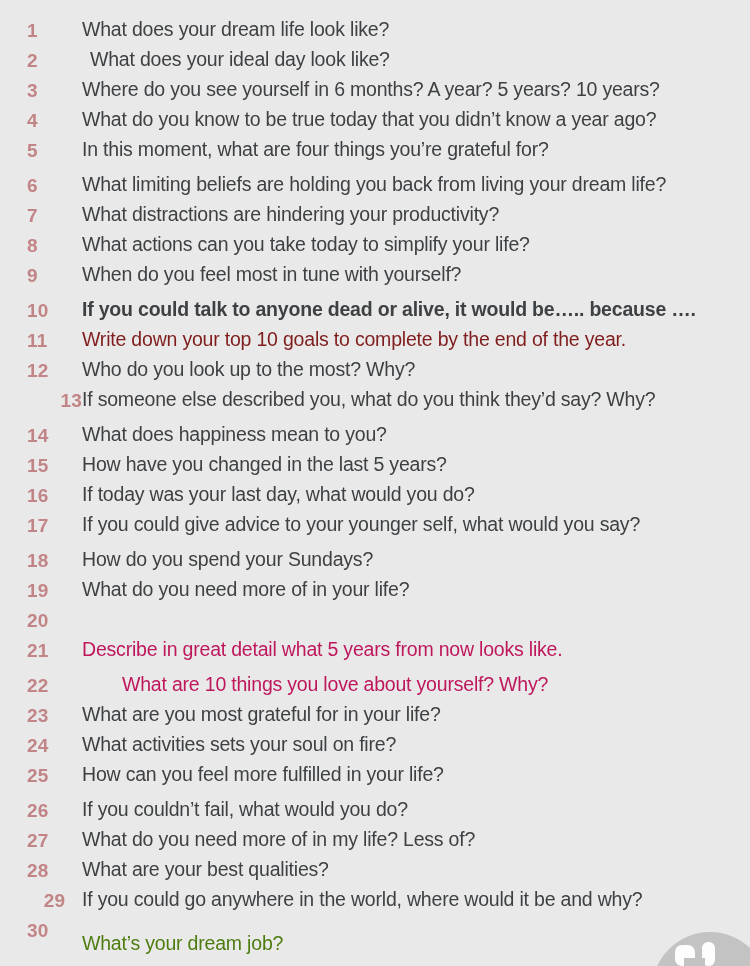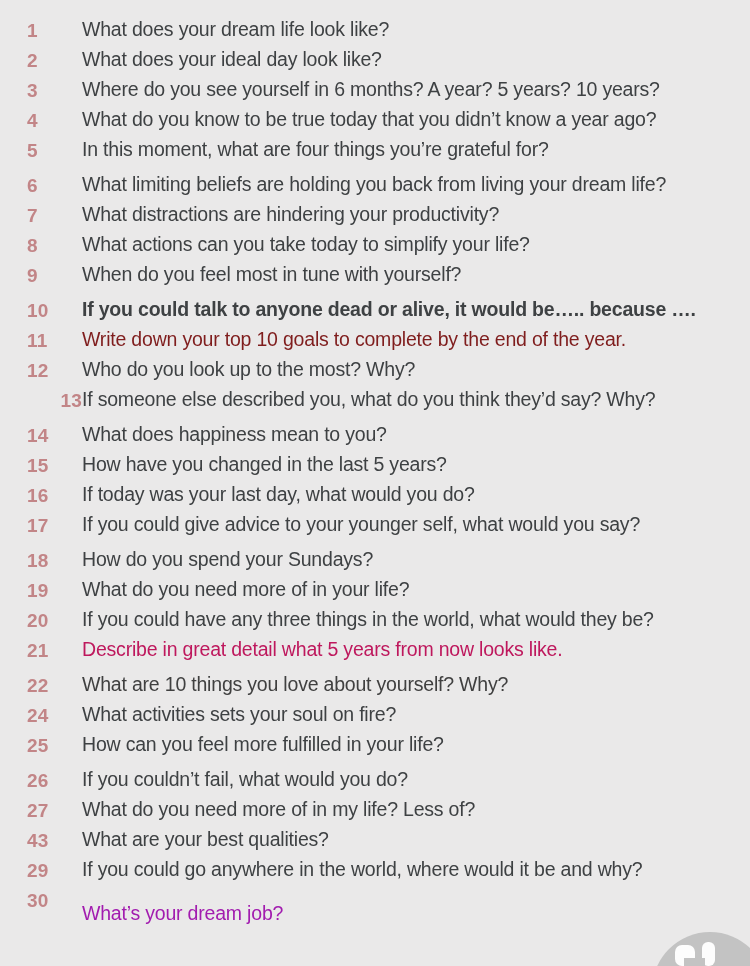--- a/index.html
+++ b/index.html
@@ -51,21 +51,21 @@
 </head>
 <body style="background: rgb(234, 233, 233);">
 
 <div class="prompt-list">
     <div class="row">
     <span class="num" style="color: rgb(194, 133, 135);">1</span>
     <span class="q" style="color: rgb(62, 65, 67);">What does your dream life look like?</span>
   </div>
     <div class="row">
     <span class="num" style="color: rgb(194, 133, 135);">2</span>
-    <span class="q" style="color: rgb(62, 65, 67);">What does your ideal day look like?</span>
+    <span class="q" style="color: rgb(62, 65, 67); margin-left: 8px;">What does your ideal day look like?</span>
   </div>
     <div class="row">
     <span class="num" style="color: rgb(194, 133, 135);">3</span>
     <span class="q" style="color: rgb(62, 65, 67);">Where do you see yourself in 6 months? A year? 5 years? 10 years?</span>
   </div>
     <div class="row">
     <span class="num" style="color: rgb(194, 133, 135);">4</span>
     <span class="q" style="color: rgb(62, 65, 67);">What do you know to be true today that you didn’t know a year ago?</span>
   </div>
     <div class="row">
@@ -123,57 +123,60 @@
     <div class="row group-start">
     <span class="num" style="color: rgb(194, 133, 135);">18</span>
     <span class="q" style="color: rgb(62, 65, 67);">How do you spend your Sundays?</span>
   </div>
     <div class="row">
     <span class="num" style="color: rgb(194, 133, 135);">19</span>
     <span class="q" style="color: rgb(62, 65, 67);">What do you need more of in your life?</span>
   </div>
     <div class="row">
     <span class="num" style="color: rgb(194, 133, 135);">20</span>
-    <span class="q" style="color: rgb(62, 65, 67);">If you could have any three things in the world, what would they be?</span>
   </div>
     <div class="row">
     <span class="num" style="color: rgb(194, 133, 135);">21</span>
     <span class="q" style="color: #be185d;">Describe in great detail what 5 years from now looks like.</span>
   </div>
     <div class="row group-start">
     <span class="num" style="color: rgb(194, 133, 135);">22</span>
-    <span class="q" style="color: #404040;">What are 10 things you love about yourself? Why?</span>
+    <span class="q" style="color: #be185d; margin-left: 40px;">What are 10 things you love about yourself? Why?</span>
+  </div>
+    <div class="row">
+    <span class="num" style="color: rgb(194, 133, 135);">23</span>
+    <span class="q" style="color: rgb(62, 65, 67);">What are you most grateful for in your life?</span>
   </div>
     <div class="row">
     <span class="num" style="color: rgb(194, 133, 135);">24</span>
     <span class="q" style="color: rgb(62, 65, 67);">What activities sets your soul on fire?</span>
   </div>
     <div class="row">
     <span class="num" style="color: rgb(194, 133, 135);">25</span>
     <span class="q" style="color: rgb(62, 65, 67);">How can you feel more fulfilled in your life?</span>
   </div>
     <div class="row group-start">
     <span class="num" style="color: rgb(194, 133, 135);">26</span>
     <span class="q" style="color: rgb(62, 65, 67);">If you couldn’t fail, what would you do?</span>
   </div>
     <div class="row">
     <span class="num" style="color: rgb(194, 133, 135);">27</span>
     <span class="q" style="color: rgb(62, 65, 67);">What do you need more of in my life? Less of?</span>
   </div>
     <div class="row">
-    <span class="num" style="color: rgb(194, 133, 135);">43</span>
+    <span class="num" style="color: rgb(194, 133, 135);">28</span>
     <span class="q" style="color: rgb(62, 65, 67);">What are your best qualities?</span>
   </div>
     <div class="row">
-    <span class="num" style="color: rgb(194, 133, 135);">29</span>
+    <span class="num" style="color: rgb(194, 133, 135); text-align: center;">29</span>
     <span class="q" style="color: rgb(62, 65, 67);">If you could go anywhere in the world, where would it be and why?</span>
   </div>
     <div class="row">
     <span class="num" style="color: rgb(194, 133, 135);">30</span>
-    <span class="q" style="color: #a21caf; margin-top: 28px;">What’s your dream job?</span>
+    <span class="q" style="color: #4d7c0f; margin-top: 28px;">What’s your dream job?</span>
   </div>
   </div>
 
 <svg class="badge" viewBox="650 930 100 36" xmlns="http://www.w3.org/2000/svg" aria-hidden="true">
   <circle class="badge-circle" cx="710" cy="990" r="58" fill="#C3C3C3"></circle>
   <rect x="675" y="945" width="20" height="21" rx="7" fill="#FDFDFD"></rect>
   <rect x="702" y="942" width="13" height="24" rx="6" fill="#FDFDFD"></rect>
   <rect class="badge-notch" x="684" y="958" width="21" height="8" fill="#C3C3C3"></rect>
 </svg>
 

